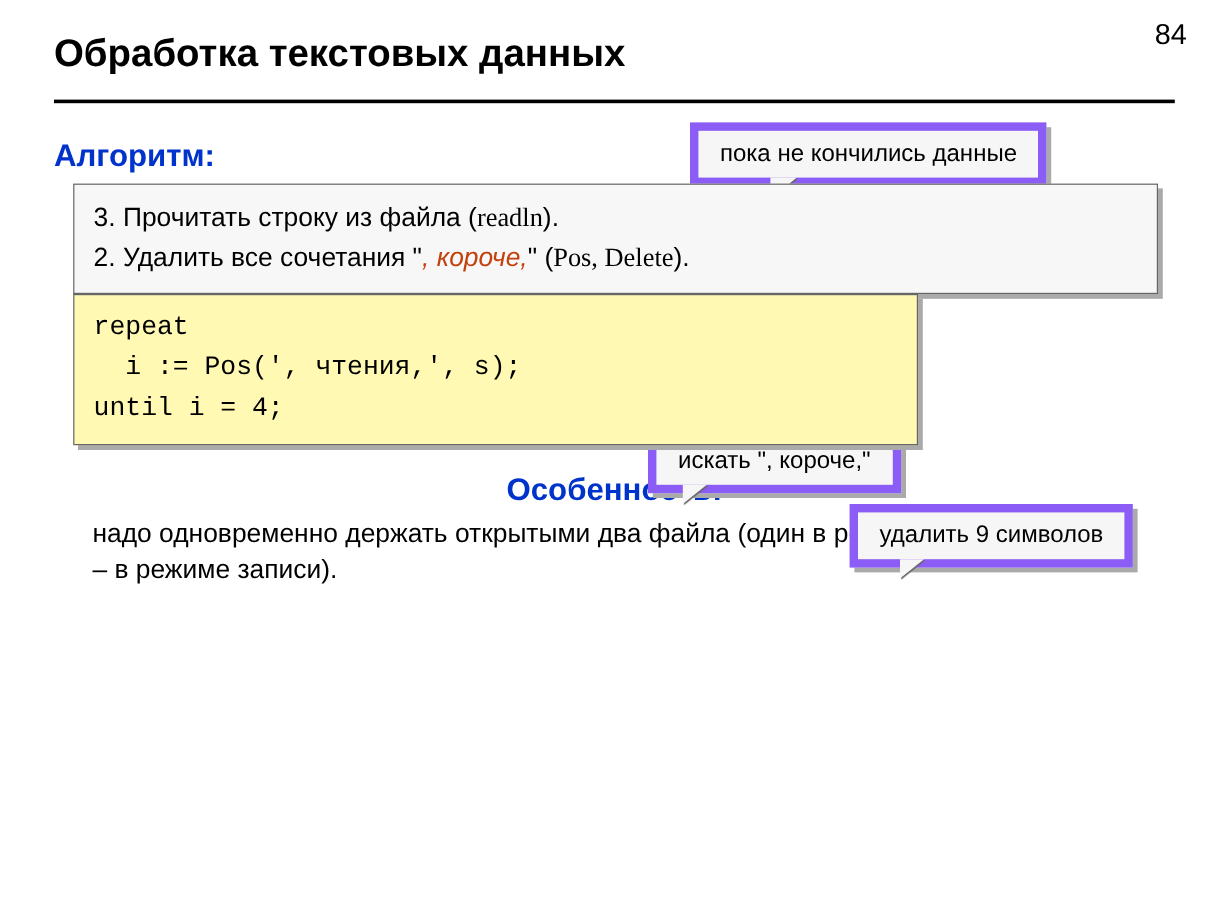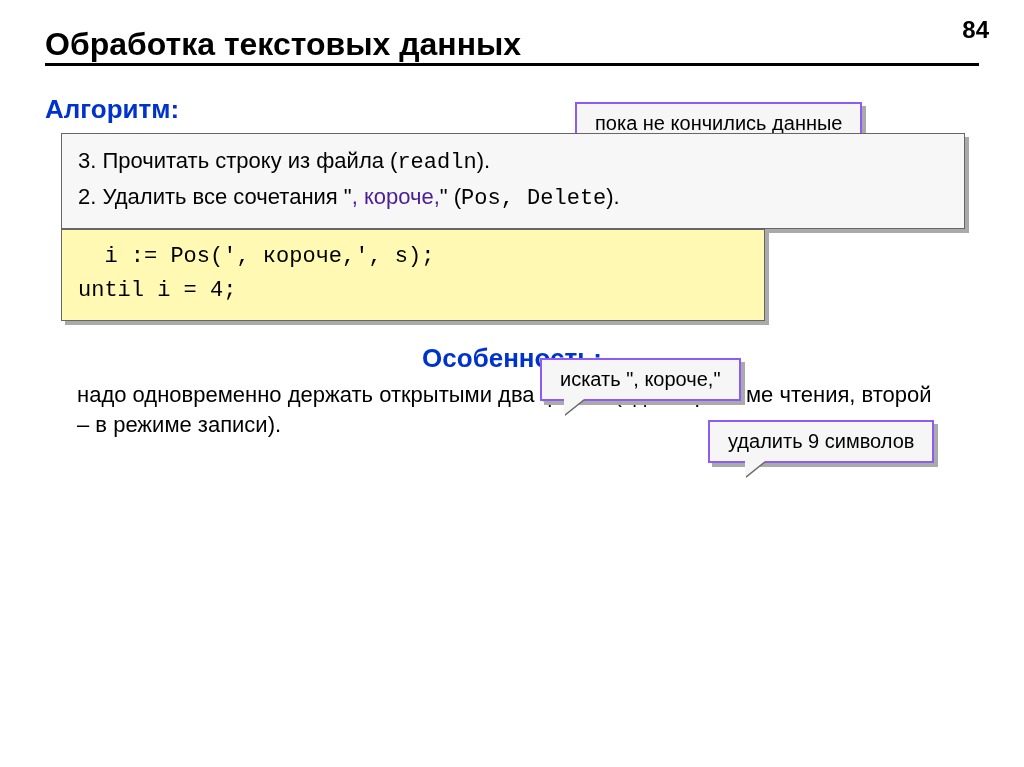--- a/index.html
+++ b/index.html
@@ -14,28 +14,28 @@
     position: relative;
   }
   .slide {
     padding: 20px 45px 30px 45px;
     position: relative;
   }
   .page-number {
     position: absolute;
     top: 16px;
     right: 35px;
-    font-weight: bold;
+    font-weight: normal;
     font-size: 24px;
     font-family: Arial, sans-serif;
   }
   h1.title {
     font-size: 32px;
     font-weight: bold;
-    margin: 0 0 0 0;
+    margin: 0 0 20px 0;
     padding-top: 6px;
   }
   .hr {
     border: none;
     border-top: 3px solid #000;
     margin: 0 0 28px 0;
   }
   h2.algo {
     color: #0033cc;
     font-size: 26px;
@@ -75,21 +75,21 @@
     background: #fff9b3;
     font-family: "Courier New", monospace;
     padding: 10px 16px 12px 16px;
     margin-left: 16px;
     width: 670px;
     font-size: 22px;
     line-height: 1.55;
   }
   .callout {
     position: absolute;
-    border: 2px solid #8b5cf6;
+    border: 7px solid #8b5cf6;
     background: #f6f6f6;
     box-shadow: 4px 4px 0 #aaa;
     padding: 8px 18px;
     font-size: 20px;
     white-space: nowrap;
   }
   .callout .tail {
     position: absolute;
     width: 0;
     height: 0;
@@ -113,22 +113,22 @@
     filter: drop-shadow(1px 1px 0 #666);
   }
   .tail-dl3 {
     left: 35px;
     bottom: -16px;
     border-top: 16px solid #f6f6f6;
     border-left: 0px solid transparent;
     border-right: 20px solid transparent;
     filter: drop-shadow(1px 1px 0 #666);
   }
-  .mono { font-family: Liberation Mono, monospace; }
-  .red-i { color: #4c1d95; }
+  .mono { font-family: Liberation Serif, serif; }
+  .red-i { color: #c2410c; font-style: italic; }
   .feat-text {
     font-size: 22px;
     margin-left: 32px;
     margin-right: 30px;
     line-height: 1.35;
   }
 </style>
 </head>
 <body>
 
@@ -157,19 +157,20 @@
   <div class="callout" style="top:358px; left:540px; position:absolute;">
     <span>искать ", короче,"</span>
     <div class="tail tail-dl2"></div>
   </div>
   <div class="callout" style="top:420px; left:708px; position:absolute;">
     <span>удалить 9 символов</span>
     <div class="tail tail-dl3"></div>
   </div>
 
   <div class="box box-yellow">
-    <div style="white-space:pre">  i := Pos(', короче,', s);</div>
+    <div>repeat</div>
+    <div style="white-space:pre">  i := Pos(', чтения,', s);</div>
     <div>until i = 4;</div>
   </div>
 
   <h2 class="feat">Особенность:</h2>
   <div class="feat-text">надо одновременно держать открытыми два файла (один в режиме чтения, второй – в режиме записи).</div>
 </div>
 
 </body></html>

